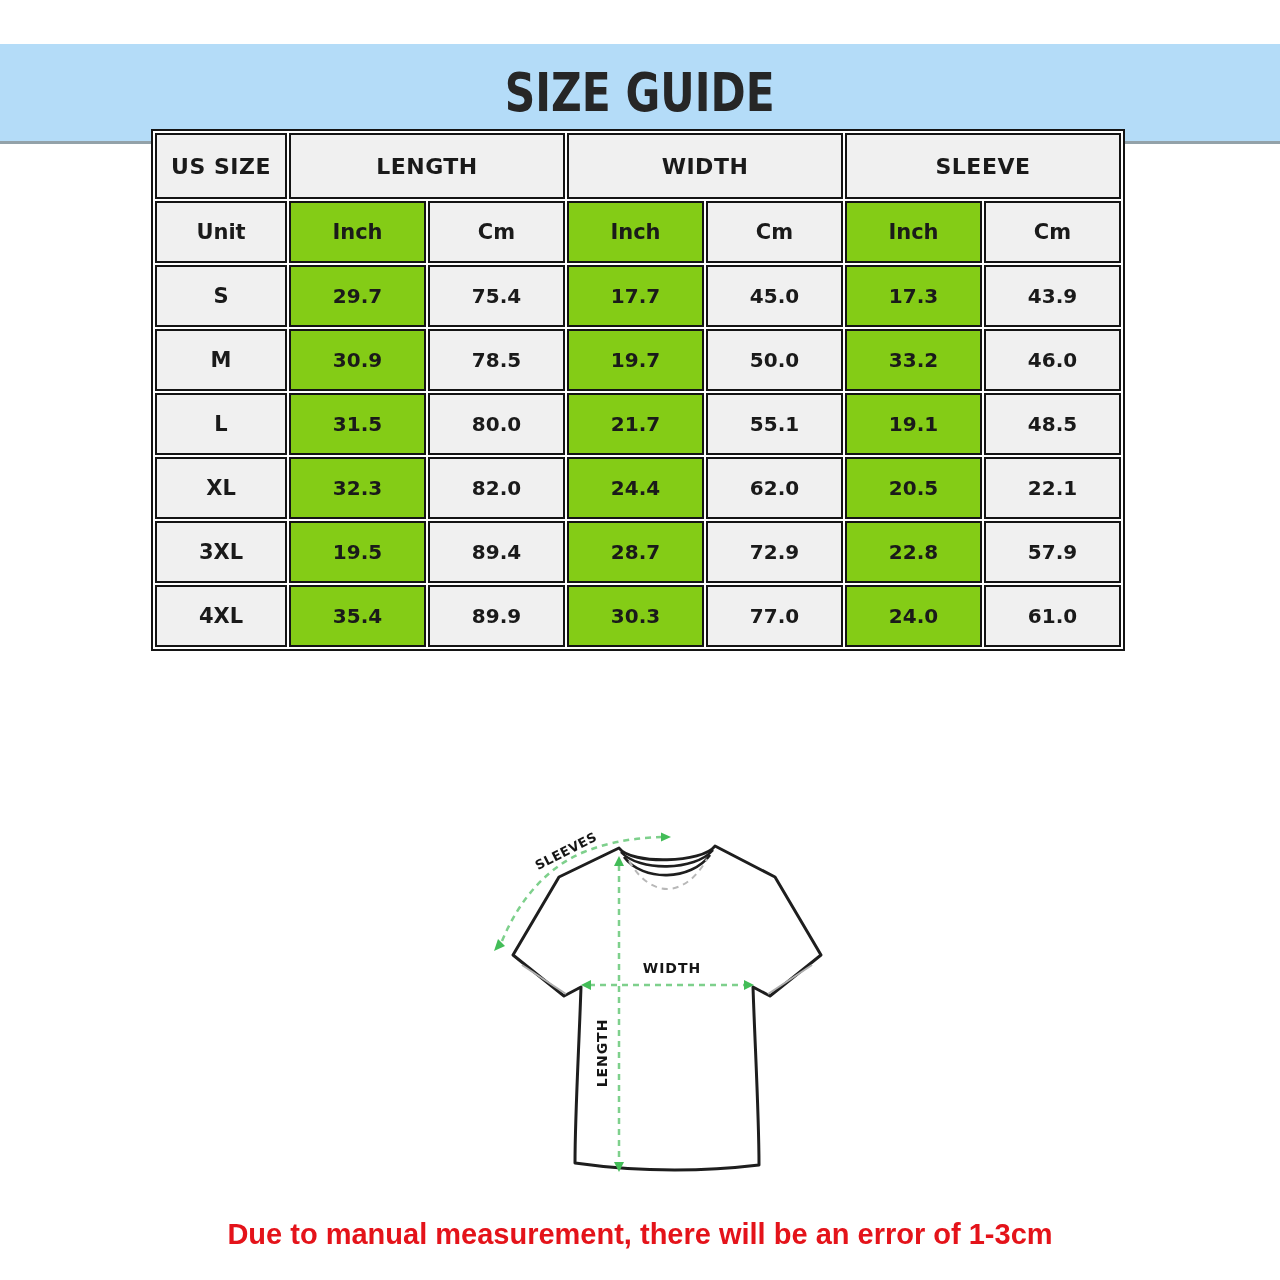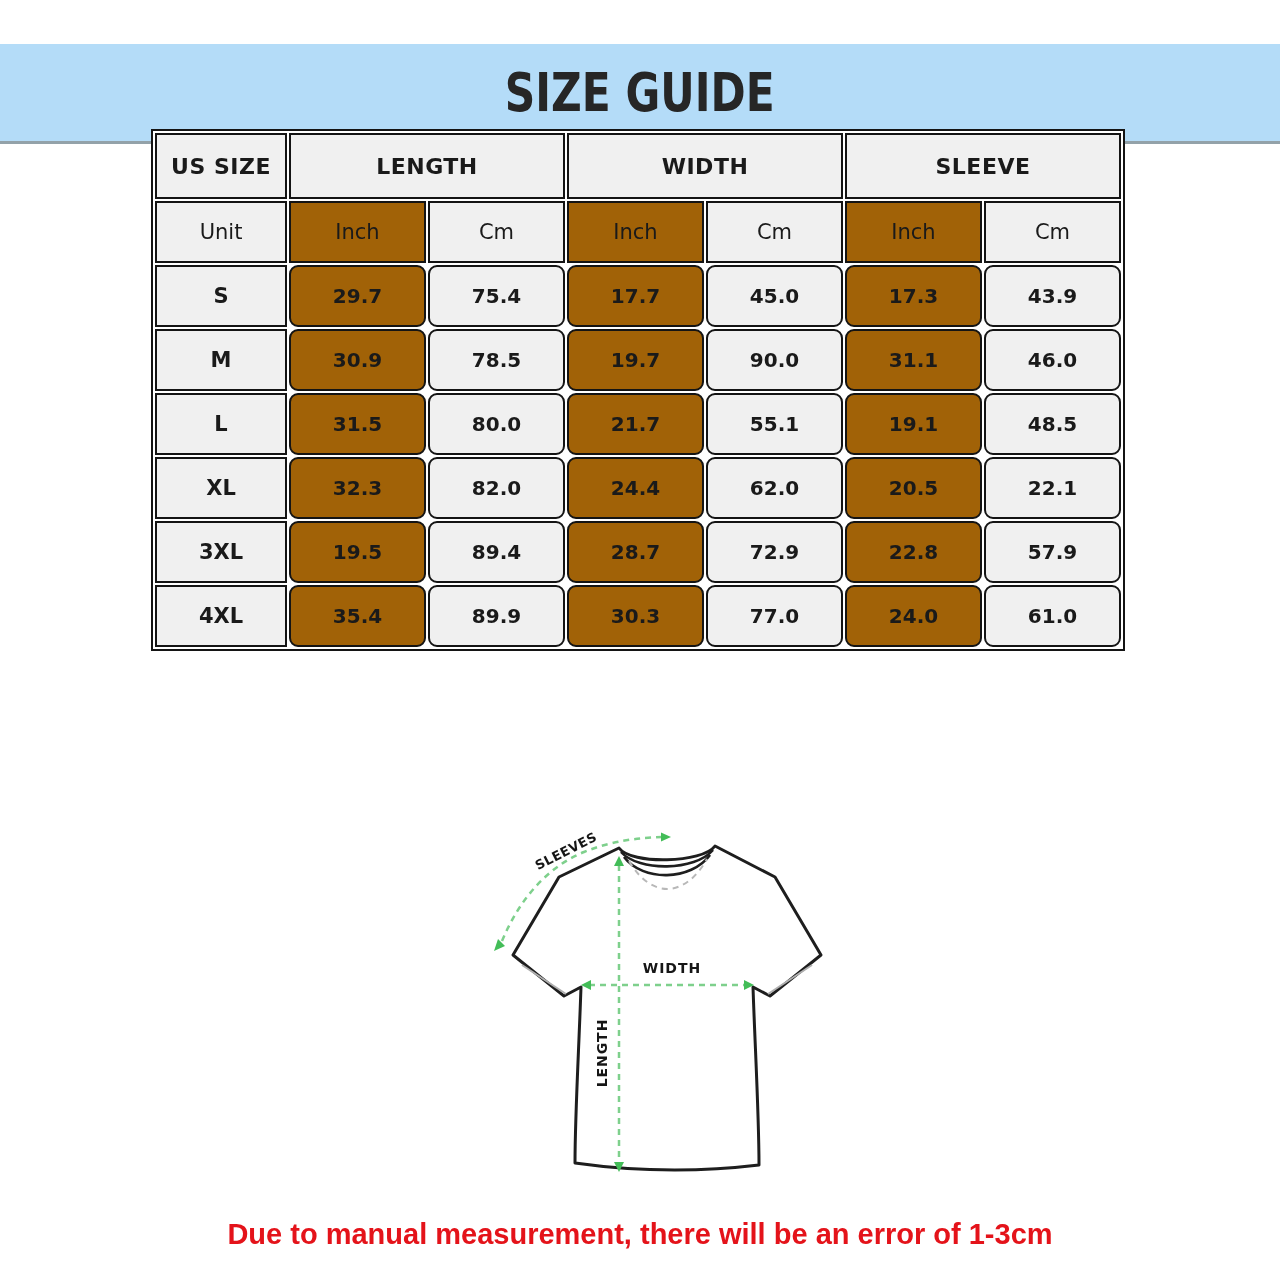--- a/index.html
+++ b/index.html
@@ -41,24 +41,24 @@
     border: 2px solid #141414;
     text-align: center;
     vertical-align: middle;
     padding: 0;
     color: #1a1a1a;
     overflow: hidden;
   }
   .size-table th { height: 62px; font-size: 22px; font-weight: 700; letter-spacing: 0.5px; }
   .size-table td { height: 58px; }
   .g { background: #f0f0f0; }
-  .w { background: #a16207; }
-  .unit { font-size: 21px; font-weight: 400; }
+  .w { background: #84cc16; }
+  .unit { font-size: 21px; font-weight: 700; }
   .size { font-size: 21px; font-weight: 700; }
-  .val  { font-size: 20px; font-weight: 600; border-radius: 9px; }
+  .val  { font-size: 20px; font-weight: 600; }
 
   
   .tee-wrap { position: absolute; left: 467px; top: 815px; width: 400px; height: 385px; }
 
   
   .note {
     position: absolute; left: 0; top: 1218px;
     width: 100%;
     text-align: center;
     font-family: "Liberation Sans", "DejaVu Sans", sans-serif;
@@ -107,22 +107,22 @@
     <td class="w val">17.7</td>
     <td class="g val">45.0</td>
     <td class="w val">17.3</td>
     <td class="g val">43.9</td>
   </tr>
   <tr>
     <td class="g size">M</td>
     <td class="w val">30.9</td>
     <td class="g val">78.5</td>
     <td class="w val">19.7</td>
-    <td class="g val">90.0</td>
-    <td class="w val">31.1</td>
+    <td class="g val">50.0</td>
+    <td class="w val">33.2</td>
     <td class="g val">46.0</td>
   </tr>
   <tr>
     <td class="g size">L</td>
     <td class="w val">31.5</td>
     <td class="g val">80.0</td>
     <td class="w val">21.7</td>
     <td class="g val">55.1</td>
     <td class="w val">19.1</td>
     <td class="g val">48.5</td>

